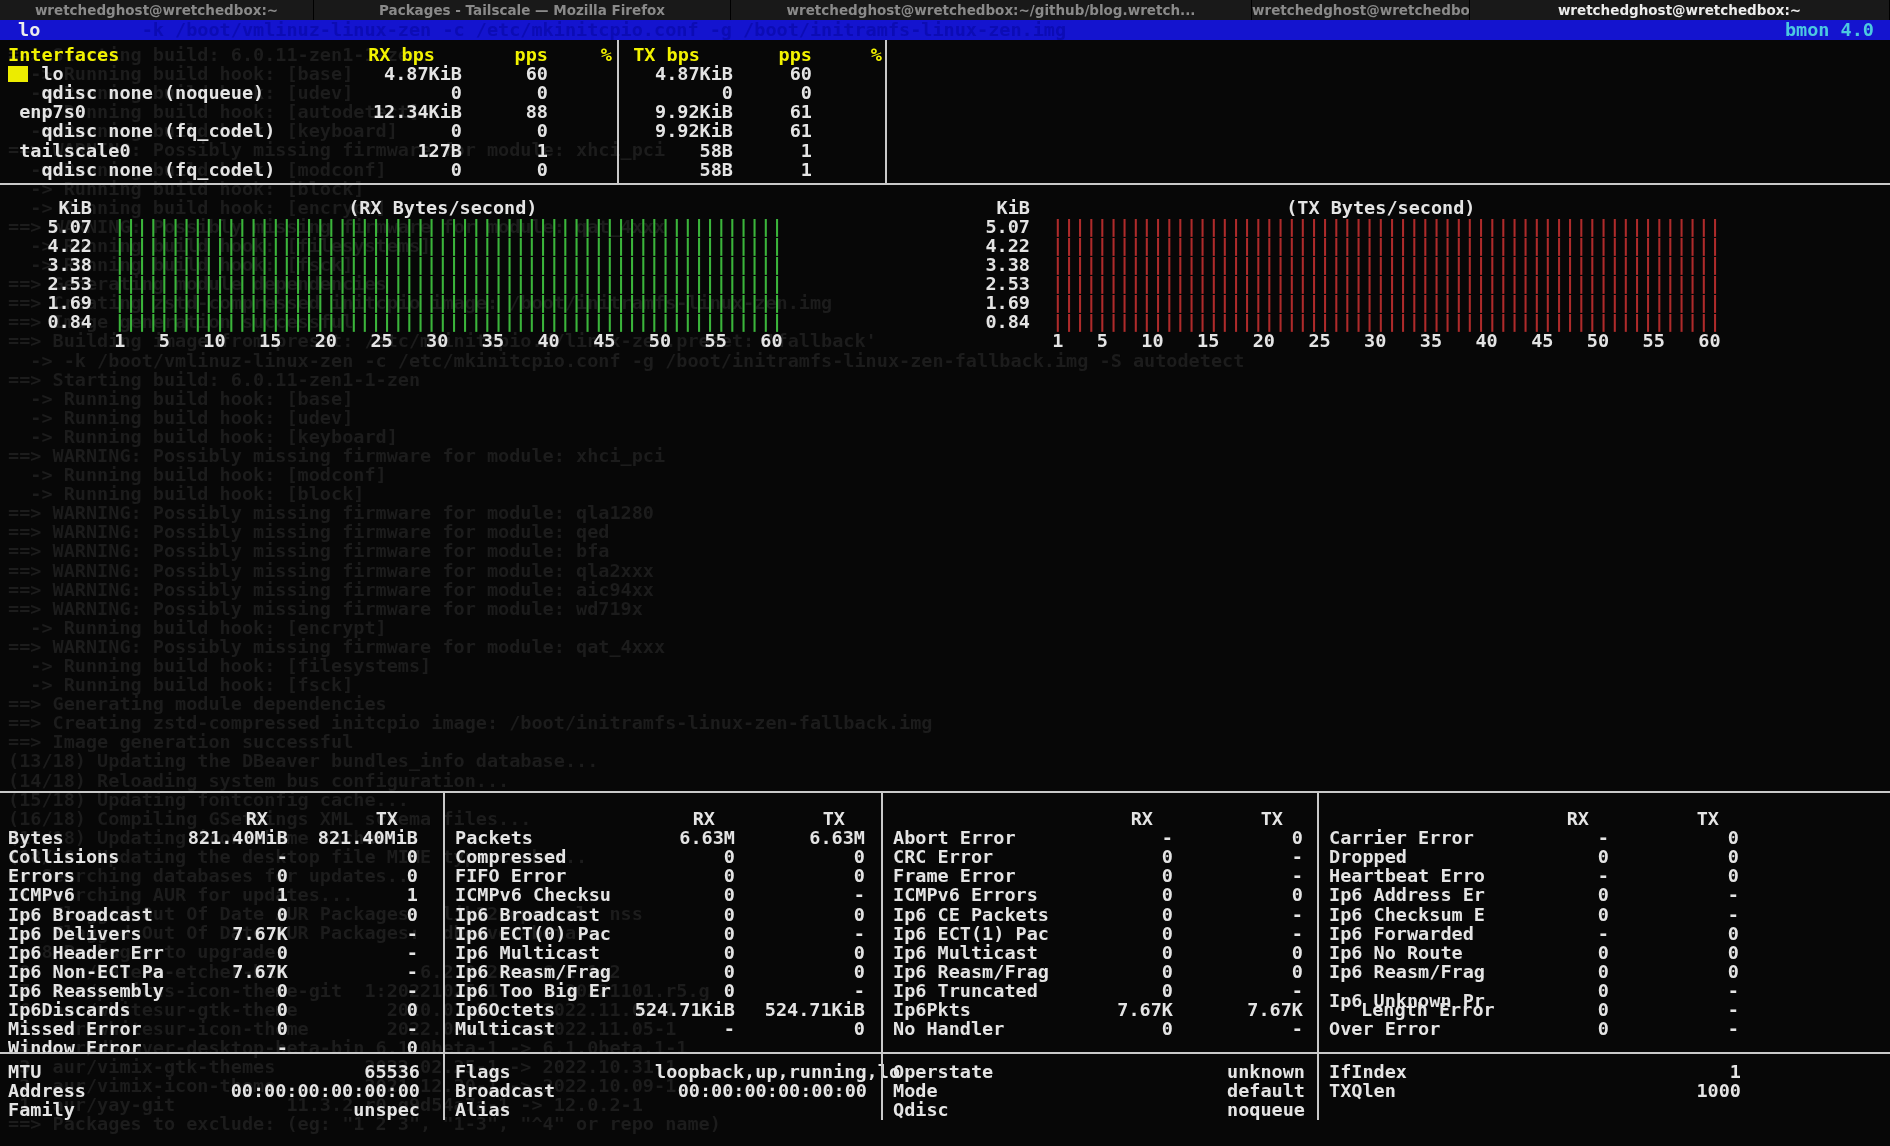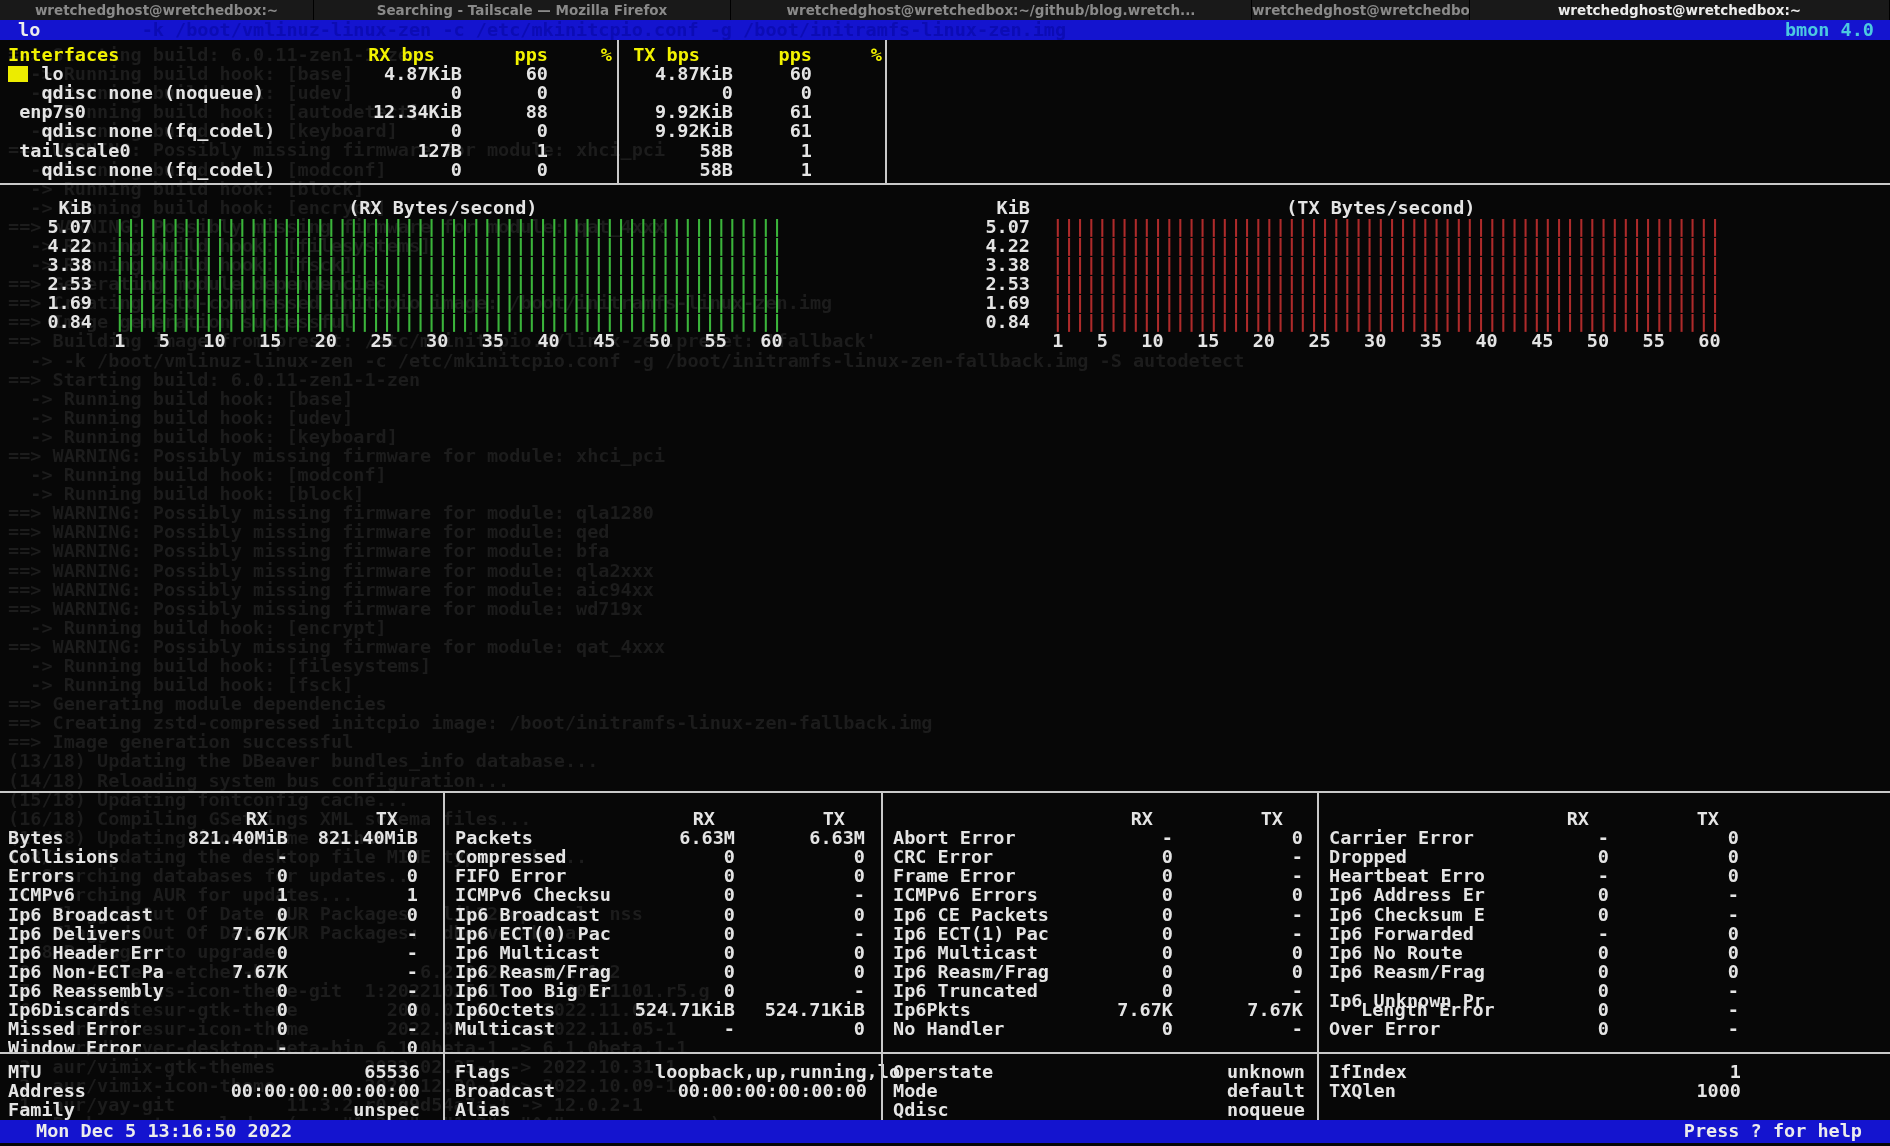--- a/index.html
+++ b/index.html
@@ -34,21 +34,21 @@
   #statusbar .help{position:absolute;right:28px;top:1px;}
   .z1{z-index:1;}
 </style>
 </head>
 <body>
 
 <div id="screen">
 
   <div id="tabbar">
     <div class="tab" style="width:314px">wretchedghost@wretchedbox:~</div>
-    <div class="tab" style="width:417px">Searching - Tailscale — Mozilla Firefox</div>
+    <div class="tab" style="width:417px">Packages - Tailscale — Mozilla Firefox</div>
     <div class="tab" style="width:521px">wretchedghost@wretchedbox:~/github/blog.wretch...</div>
     <div class="tab" style="width:218px">wretchedghost@wretchedbox:~</div>
     <div class="tab active" style="width:420px">wretchedghost@wretchedbox:~</div>
   </div>
 
   <div id="titlebar">
     <span class="ghostline">            -k /boot/vmlinuz-linux-zen -c /etc/mkinitcpio.conf -g /boot/initramfs-linux-zen.img</span>
     <span class="ifname">lo</span>
     <span class="appver">bmon 4.0</span>
   </div>
@@ -356,18 +356,14 @@
 
   <div class="hrule" style="top:183px"></div>
   <div class="hrule" style="top:791px"></div>
   <div class="hrule" style="top:1052px"></div>
   <div class="vrule" style="left:617px;top:40px;height:143px"></div>
   <div class="vrule" style="left:885px;top:40px;height:143px"></div>
   <div class="vrule" style="left:443px;top:791px;height:329px"></div>
   <div class="vrule" style="left:881px;top:791px;height:329px"></div>
   <div class="vrule" style="left:1317px;top:791px;height:329px"></div>
 
-  <div id="statusbar">
-    <span class="dt">Mon Dec  5 13:16:50 2022</span>
-    <span class="help">Press ? for help</span>
-  </div>
 
 </div>
 
 </body></html>

